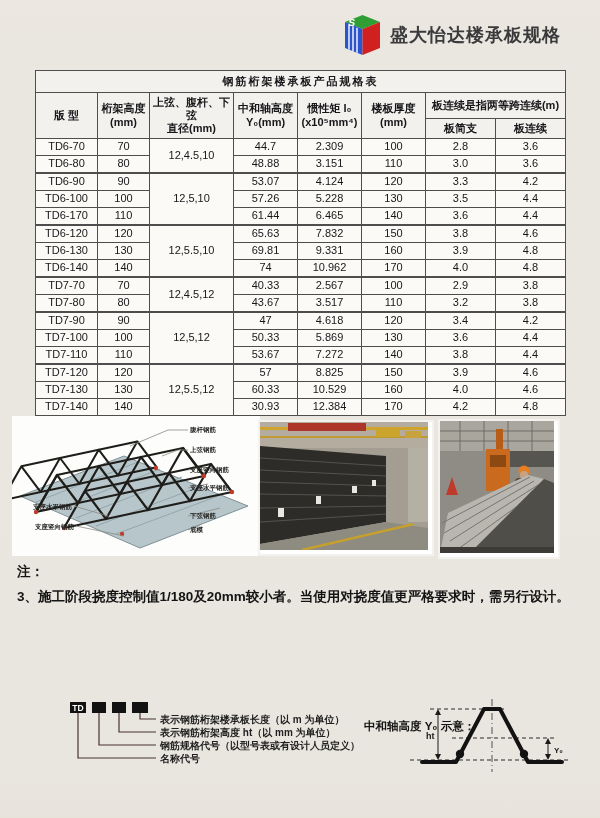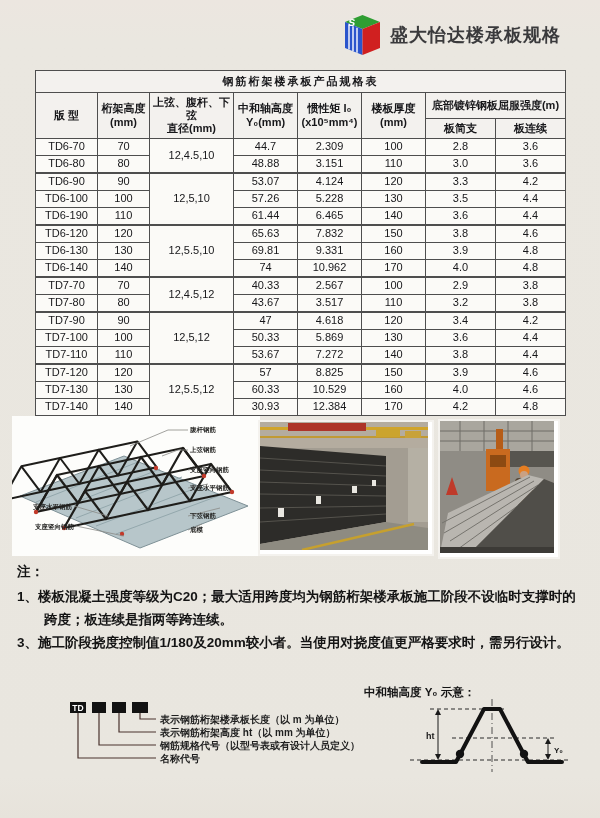--- a/index.html
+++ b/index.html
@@ -31,21 +31,21 @@
   .fig-photo2  { left:438px; top:419px; width:118px; height:136px; border:2px solid #f4f2ee; }
 
   
   .notes { position:absolute; left:17px; top:561px; width:570px; font-size:13.5px;
            font-weight:600; color:#141414; line-height:1.7; }
   .note-label { margin-bottom:2px; }
   .note-item { padding-left:27px; text-indent:-27px; }
 
   
   .code-diagram { position:absolute; left:44px; top:697px; }
-  .sec-title { position:absolute; left:364px; top:685px; font-size:11.5px; font-weight:bold; color:#141414; }
+  .sec-title { position:absolute; left:364px; top:719px; font-size:11.5px; font-weight:bold; color:#141414; }
   .sec-diagram { position:absolute; left:402px; top:696px; }
 </style>
 </head>
 <body>
 
 <div class="page">
 
   <div class="brand">
     <svg width="37" height="42" viewBox="0 0 37 42">
       <polygon points="18.5,1 36,8 18.5,15 1,8" fill="#2f9e33"></polygon>
@@ -92,21 +92,21 @@
           <div>Y₀(mm)</div>
         </th>
         <th class="h1" rowspan="2">
           <div>惯性矩 I₀</div>
           <div>(x10⁵mm⁴)</div>
         </th>
         <th class="h1" rowspan="2">
           <div>楼板厚度</div>
           <div>(mm)</div>
         </th>
-        <th class="h1" colspan="2">底部镀锌钢板屈服强度(m)</th>
+        <th class="h1" colspan="2">板连续是指两等跨连续(m)</th>
       </tr>
       <tr>
         <th class="h2">板简支</th>
         <th class="h2">板连续</th>
       </tr>
     </thead>
     <tbody>
       <tr>
         <td>TD6-70</td>
         <td>70</td>
@@ -139,21 +139,21 @@
       <tr>
         <td>TD6-100</td>
         <td>100</td>
         <td>57.26</td>
         <td>5.228</td>
         <td>130</td>
         <td>3.5</td>
         <td>4.4</td>
       </tr>
       <tr>
-        <td>TD6-190</td>
+        <td>TD6-170</td>
         <td>110</td>
         <td>61.44</td>
         <td>6.465</td>
         <td>140</td>
         <td>3.6</td>
         <td>4.4</td>
       </tr>
       <tr class="gt">
         <td>TD6-120</td>
         <td>120</td>
@@ -393,21 +393,20 @@
         <line x1="18" y1="128" x2="101" y2="68"></line>
           <line x1="2" y1="102" x2="90" y2="56"></line>
       </g>
       <polygon points="30,132 104,58 114,62 114,132" fill="#504e49"></polygon>
       <rect x="0" y="126" width="114" height="6" fill="#3c3a36"></rect>
     </svg>
   </div>
 
   <div class="notes">
     <div class="note-label">注：</div>
-    <div class="note-item">1、楼板混凝土强度等级为C20；最大适用跨度均为钢筋桁架楼承板施工阶段不设临时支撑时的跨度；板连续是指两等跨连续。</div>
     <div class="note-item">3、施工阶段挠度控制值1/180及20mm较小者。当使用对挠度值更严格要求时，需另行设计。</div>
   </div>
 
   <div class="code-diagram">
     <svg width="330" height="78" viewBox="0 0 330 78">
       <g>
         <rect x="26" y="5" width="16" height="11" fill="#121212"></rect>
         <text x="34" y="13.5" font-size="8.5" font-weight="bold" fill="#ffffff" text-anchor="middle">TD</text>
         <rect x="48" y="5" width="14" height="11" fill="#121212"></rect>
         <rect x="68" y="5" width="14" height="11" fill="#121212"></rect>

